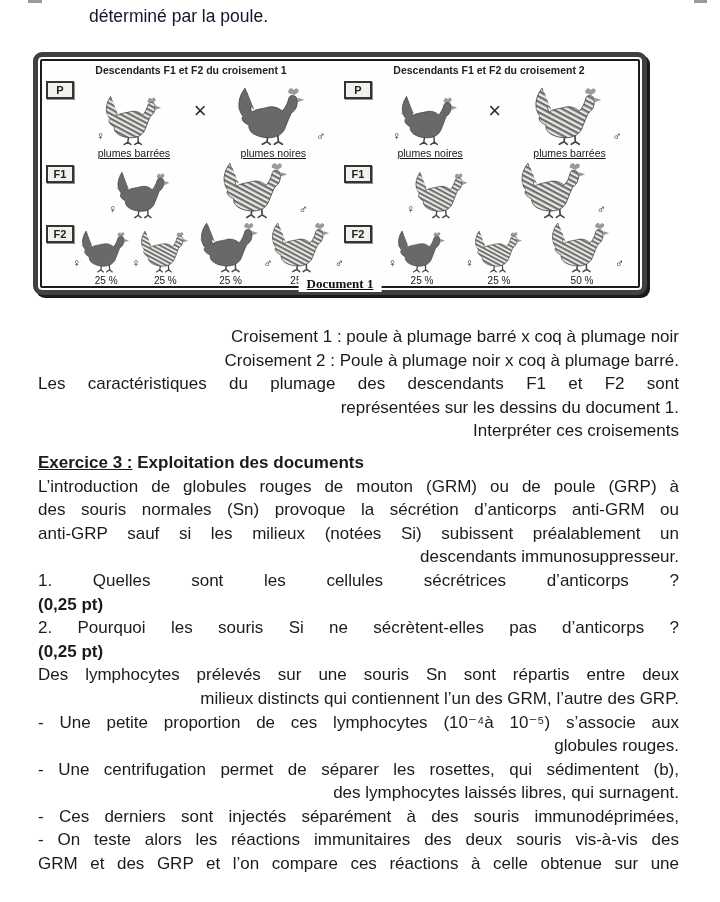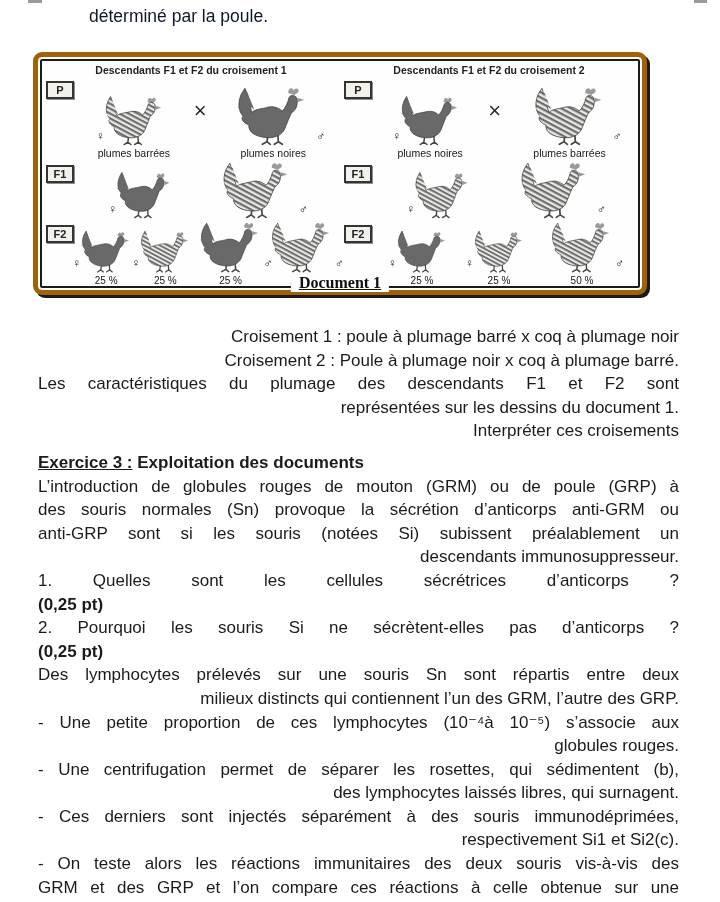--- a/index.html
+++ b/index.html
@@ -6,44 +6,44 @@
   body{width:720px;height:902px;overflow:hidden;}
   .page{position:relative;width:720px;height:902px;background:#fff;
         font-family:"Liberation Sans","DejaVu Sans",sans-serif;color:#1c1c1c;}
   .scan-mark{position:absolute;top:0;height:3px;background:#9a9a9a;}
   .scan-mark.left{left:28px;width:14px;}
   .scan-mark.right{left:694px;width:13px;}
   .top-line{position:absolute;top:6px;left:89px;margin:0;font-size:17.5px;color:#0f172a;}
 
   
   .doc-figure{position:absolute;left:33px;top:52px;width:614px;height:243px;margin:0;
-      box-sizing:border-box;background:#fefefe;border:5px solid #a16207;border-radius:9px;
+      box-sizing:border-box;background:#fefefe;border:5px solid #404040;border-radius:9px;
       box-shadow:inset 0 0 0 2px #fff, inset 0 0 0 4px #1b1b1b, 3px 3px 0 #1a1a1a;
       padding:5px 4px 4px 4px;}
   .panels{display:flex;height:100%;}
   .panel{flex:1;display:flex;flex-direction:column;min-width:0;}
   .panel-title{text-align:center;font-weight:bold;font-size:10.5px;color:#222;margin:2px 0 0 0;}
   .fig-row{position:relative;display:flex;align-items:flex-end;padding-left:32px;}
   .row-P{height:84px;}
   .row-F1{height:60px;}
   .row-F2{height:66px;}
   .gen-box{position:absolute;left:4px;top:5px;min-width:18px;padding:1px 3px;border:2px solid #343434;
       background:#f2f1ec;font-weight:bold;font-size:11px;text-align:center;color:#222;
       box-shadow:1px 1px 0 #8f8f8f;}
   .row-items{flex:1;display:flex;justify-content:space-evenly;align-items:flex-end;min-width:0;}
   .chick-cell{display:flex;flex-direction:column;align-items:center;}
   .bird-wrap{position:relative;line-height:0;}
   .sex{position:absolute;bottom:5px;font-size:12px;font-weight:bold;color:#1a1a1a;line-height:1;}
   .sex.f{left:-7px;}
   .sex.m{right:-9px;}
   .under{font-size:10px;color:#171717;margin-top:1px;line-height:1.1;white-space:nowrap;}
-  .under.plume-label{font-size:10.5px;}
+  .under.plume-label{font-size:10.5px;text-decoration:underline;}
   .cross{font-size:22px;color:#2c2c2c;align-self:center;margin-bottom:26px;line-height:1;}
   .fig-caption{position:absolute;left:50%;bottom:-2px;transform:translateX(-50%);
-      font-family:"Liberation Serif","DejaVu Serif",serif;font-weight:bold;font-size:16px;
+      font-family:"Liberation Serif","DejaVu Serif",serif;font-weight:bold;font-size:13px;
       color:#0f0f0f;background:#fefefe;padding:0 8px;text-decoration:underline;white-space:nowrap;}
 
   
   .text-block{position:absolute;left:38px;top:325px;width:641px;font-size:17px;line-height:23.6px;color:#1b1b1b;}
   .line.l{text-align:right;}
   .line.j{text-align:justify;text-align-last:justify;}
   .line.bl{font-weight:bold;text-align:left;}
   .gapline{height:8px;}
   .heading{font-weight:bold;}
   .heading .u{text-decoration:underline;}
@@ -215,30 +215,29 @@
   <div class="text-block" id="text-block">
       <div class="line l">Croisement 1 : poule à plumage barré x coq à plumage noir</div>
       <div class="line l">Croisement 2 : Poule à plumage noir x coq à plumage barré.</div>
       <div class="line j">Les caractéristiques du plumage des descendants F1 et F2 sont</div>
       <div class="line l">représentées sur les dessins du document 1.</div>
       <div class="line l">Interpréter ces croisements</div>
       <div class="gapline"></div>
       <div class="line heading"><div class="u" style="display: inline;">Exercice 3 :</div><div class="r" style="display: inline;"> Exploitation des documents</div></div>
       <div class="line j">L’introduction de globules rouges de mouton (GRM) ou de poule (GRP) à</div>
       <div class="line j">des souris normales (Sn) provoque la sécrétion d’anticorps anti-GRM ou</div>
-      <div class="line j">anti-GRP sont si les souris (notées Si) subissent préalablement un</div>
+      <div class="line j">anti-GRP sauf si les milieux (notées Si) subissent préalablement un</div>
       <div class="line l">descendants immunosuppresseur.</div>
       <div class="line j">1. Quelles sont les cellules sécrétrices d’anticorps ?</div>
       <div class="line bl">(0,25 pt)</div>
       <div class="line j">2. Pourquoi les souris Si ne sécrètent-elles pas d’anticorps ?</div>
       <div class="line bl">(0,25 pt)</div>
       <div class="line j">Des lymphocytes prélevés sur une souris Sn sont répartis entre deux</div>
       <div class="line l">milieux distincts qui contiennent l’un des GRM, l’autre des GRP.</div>
       <div class="line j">- Une petite proportion de ces lymphocytes (10⁻⁴à 10⁻⁵) s’associe aux</div>
       <div class="line l">globules rouges.</div>
       <div class="line j">- Une centrifugation permet de séparer les rosettes, qui sédimentent (b),</div>
       <div class="line l">des lymphocytes laissés libres, qui surnagent.</div>
       <div class="line j">- Ces derniers sont injectés séparément à des souris immunodéprimées,</div>
-      <div class="line l">respectivement Si1 et Si2(c).</div>
       <div class="line j">- On teste alors les réactions immunitaires des deux souris vis-à-vis des</div>
       <div class="line j">GRM et des GRP et l’on compare ces réactions à celle obtenue sur une</div>
     </div>
 </div>
 
 </body></html>

